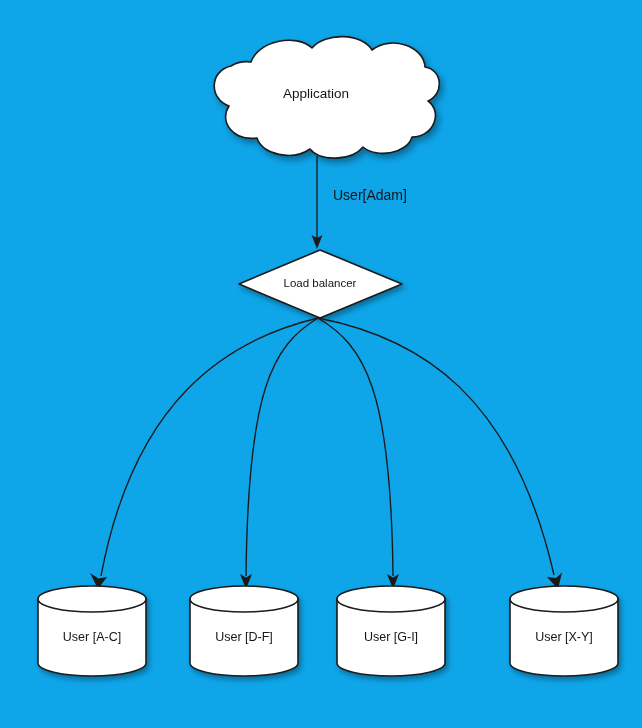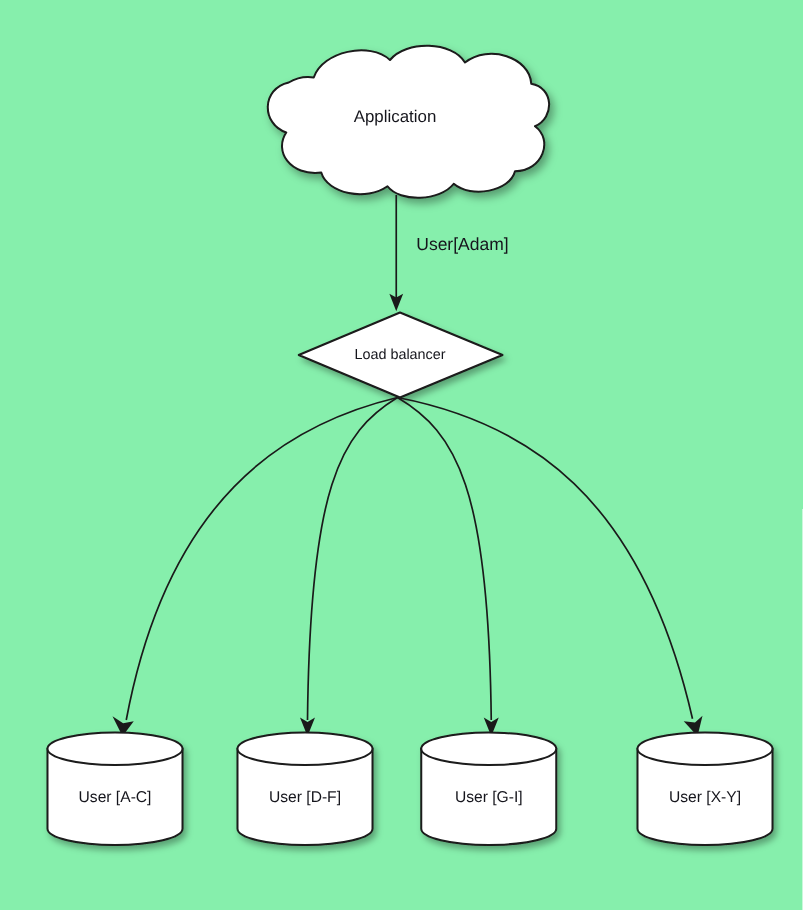--- a/index.html
+++ b/index.html
@@ -10,21 +10,21 @@
   body {
     width: 642px;
     height: 728px;
     overflow: hidden;
     font-family: "Liberation Sans", sans-serif;
   }
   #diagram-root {
     position: relative;
     width: 642px;
     height: 728px;
-    background: #86efac;
+    background: #0ea5e9;
   }
   svg#diagram-canvas {
     display: block;
     width: 642px;
     height: 728px;
   }
   .node-shape {
     fill: #ffffff;
     stroke: #1a1a1a;
     stroke-width: 1.6;

